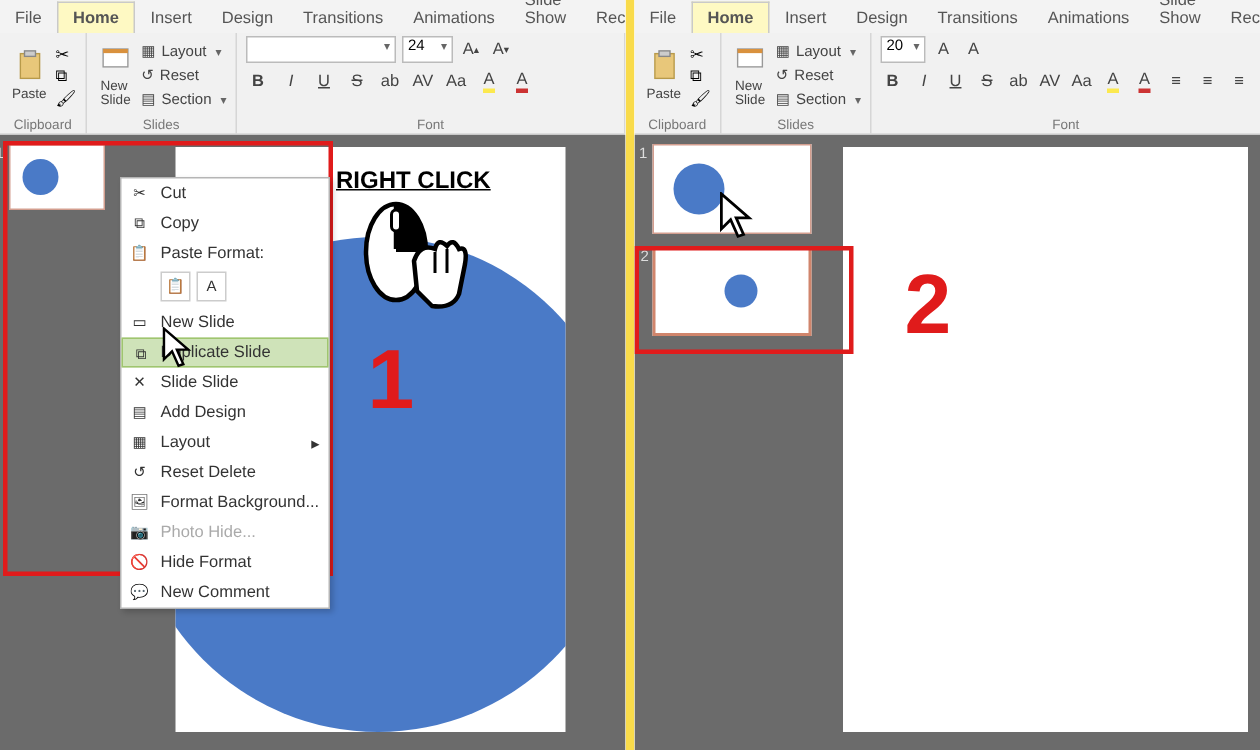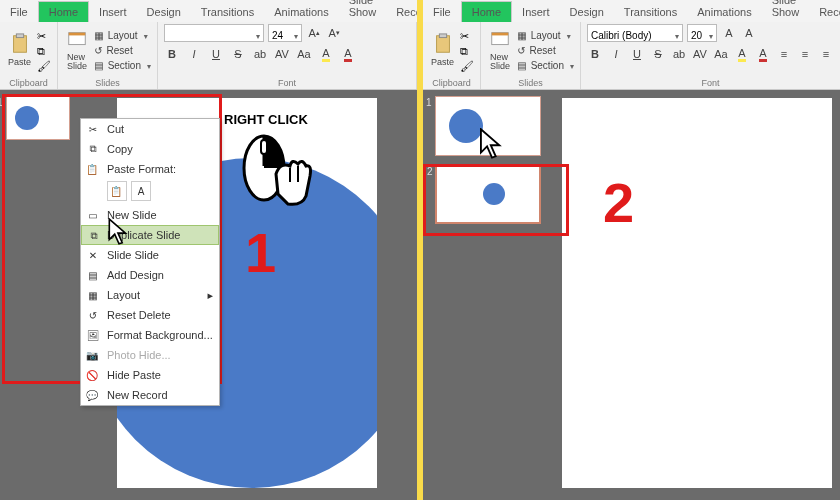--- a/index.html
+++ b/index.html
@@ -3,30 +3,30 @@
 <meta charset="utf-8">
 <style>
 * { margin: 0; padding: 0; box-sizing: border-box; font-family: "Segoe UI", Arial, sans-serif; }
 body { width: 840px; height: 500px; background: #fff; overflow: hidden; position: relative; }
 .split { display: flex; width: 100%; height: 100%; }
 .panel { flex: 1; position: relative; background: #fff; overflow: hidden; }
 .divider { width: 6px; background: #f9db4a; }
 
 .tabbar { height: 22px; background: #f3f3f3; display: flex; align-items: flex-end; font-size: 11px; }
 .tab { padding: 4px 10px; color: #555; cursor: pointer; }
-.tab.active { background: #22c55e; border: 1px solid #c9c9c9; border-bottom: none; }
+.tab.active { background: #fef9c3; border: 1px solid #c9c9c9; border-bottom: none; font-weight: bold; }
 
 .ribbon { height: 68px; background: #f1f1f1; border-bottom: 1px solid #c9c9c9; display: flex; position: relative; }
 .rgroup { border-right: 1px solid #d6d6d6; padding: 2px 6px 0 6px; display: flex; flex-direction: column; position: relative; }
 .rgroup .label { position: absolute; bottom: 1px; left: 0; right: 0; text-align: center; font-size: 9px; color: #777; }
 .row { display: flex; align-items: center; gap: 4px; }
 .bigbtn { display: flex; flex-direction: column; align-items: center; justify-content: center; font-size: 9px; color: #444; width: 36px; height: 52px; cursor: pointer; }
 .bigbtn .ico { width: 22px; height: 22px; margin-bottom: 2px; }
 .smallrow { font-size: 10px; color: #444; padding: 2px 0; display: flex; align-items: center; gap: 4px; cursor: pointer; }
-.sel { height: 18px; font-size: 10px; background: #fff; border: 1px solid #bbb; padding: 0 3px; display: flex; align-items: flex-end; justify-content: space-between; }
+.sel { height: 18px; font-size: 10px; background: #fff; border: 1px solid #bbb; padding: 0 3px; display: flex; align-items: flex-start; justify-content: space-between; }
 .fmtbtn { width: 16px; height: 16px; display: flex; align-items: center; justify-content: center; font-size: 11px; color: #444; cursor: pointer; }
 .chev::after { content: "▾"; font-size: 8px; color: #666; margin-left: 2px; }
 
 .workspace { position: absolute; top: 90px; left: 0; right: 0; bottom: 0; background: #6b6b6b; display: flex; }
 .thumbcol { width: 76px; padding: 6px 4px; }
 .thumb { background: #fff; border: 1px solid #d39e8f; width: 64px; height: 44px; margin: 0 auto 8px; position: relative; display: flex; align-items: center; justify-content: center; }
 .thumbnum { position: absolute; left: -10px; top: 0; color: #ddd; font-size: 10px; }
 .slidearea { flex: 1; position: relative; display: flex; justify-content: center; padding-top: 8px; }
 .slide { background: #fff; width: 260px; height: 390px; position: relative; overflow: hidden; }
 .bigcircle { width: 330px; height: 330px; border-radius: 50%; background: #4a7ac7; position: absolute; }
@@ -35,21 +35,21 @@
 .ctxitem { padding: 4px 6px 4px 26px; position: relative; cursor: pointer; }
 .ctxitem.hl { background: #cfe3b9; border: 1px solid #9fc56f; padding: 3px 5px 3px 25px; }
 .ctxitem.dis { color: #aaa; }
 .ctxico { position: absolute; left: 5px; top: 3px; width: 14px; height: 14px; display: flex; align-items: center; justify-content: center; font-size: 10px; }
 .ctxsub { position: absolute; right: 6px; }
 .pasteicons { display: flex; gap: 4px; padding: 2px 0 4px 26px; }
 .pbox { width: 20px; height: 20px; border: 1px solid #ccc; display: flex; align-items: center; justify-content: center; font-size: 10px; }
 
 .redbox { position: absolute; border: 3px solid #e01b1b; z-index: 5; pointer-events: none; }
 .bignum { position: absolute; color: #e01b1b; font-weight: bold; font-size: 56px; z-index: 6; }
-.callout { position: absolute; font-weight: bold; font-size: 13px; color: #000; z-index: 7; }
+.callout { position: absolute; font-weight: bold; font-size: 16px; color: #000; z-index: 7; text-decoration: underline; }
 
 .cursor-arrow { position: absolute; z-index: 15; }
 </style>
 </head>
 <body>
 
 <div class="split">
 
   <div class="panel">
 
@@ -166,22 +166,22 @@
         <div class="pbox">A</div>
       </div>
       <div class="ctxitem"><span class="ctxico">▭</span><span>New Slide</span></div>
       <div class="ctxitem hl"><span class="ctxico">⧉</span><span>Duplicate Slide</span></div>
       <div class="ctxitem"><span class="ctxico">✕</span><span>Slide Slide</span></div>
       <div class="ctxitem"><span class="ctxico">▤</span><span>Add Design</span></div>
       <div class="ctxitem"><span class="ctxico">▦</span><span>Layout</span><span class="ctxsub">▸</span></div>
       <div class="ctxitem"><span class="ctxico">↺</span><span>Reset Delete</span></div>
       <div class="ctxitem"><span class="ctxico">🖼</span><span>Format Background...</span></div>
       <div class="ctxitem dis"><span class="ctxico">📷</span><span>Photo Hide...</span></div>
-      <div class="ctxitem"><span class="ctxico">🚫</span><span>Hide Paste</span></div>
-      <div class="ctxitem"><span class="ctxico">💬</span><span>New Record</span></div>
+      <div class="ctxitem"><span class="ctxico">🚫</span><span>Hide Format</span></div>
+      <div class="ctxitem"><span class="ctxico">💬</span><span>New Comment</span></div>
     </div>
 
     <svg class="cursor-arrow" style="left:108px;top:218px" width="22" height="28" viewBox="0 0 20 26">
         <path d="M1 1 L1 20 L6 15 L10 24 L13 23 L9 14 L16 14 Z" fill="#fff" stroke="#000" stroke-width="1.5"></path>
       </svg>
 
     <div class="redbox" style="left:2px;top:94px;width:220px;height:290px"></div>
     <div class="bignum" style="left:245px;top:220px">1</div>
     <div class="callout" style="left:224px;top:112px">RIGHT CLICK</div>
 
@@ -252,24 +252,20 @@
                 <span>▤</span>
                 <span>Section</span>
                 <span class="chev"></span>
               </div>
           </div>
         </div>
         <div class="label">Slides</div>
       </div>
       <div class="rgroup" style="flex:1">
         <div class="row" style="gap:4px">
-          <div class="sel" style="width:96px">
-              <span>Calibri (Body)</span>
-              <span class="chev"></span>
-            </div>
           <div class="sel" style="width:30px">
               <span>20</span>
               <span class="chev"></span>
             </div>
           <div class="fmtbtn">A</div>
           <div class="fmtbtn">A</div>
         </div>
         <div class="row" style="gap:5px;margin-top:4px">
           <div class="fmtbtn" style="font-weight:bold">B</div>
           <div class="fmtbtn" style="font-style:italic">I</div>

